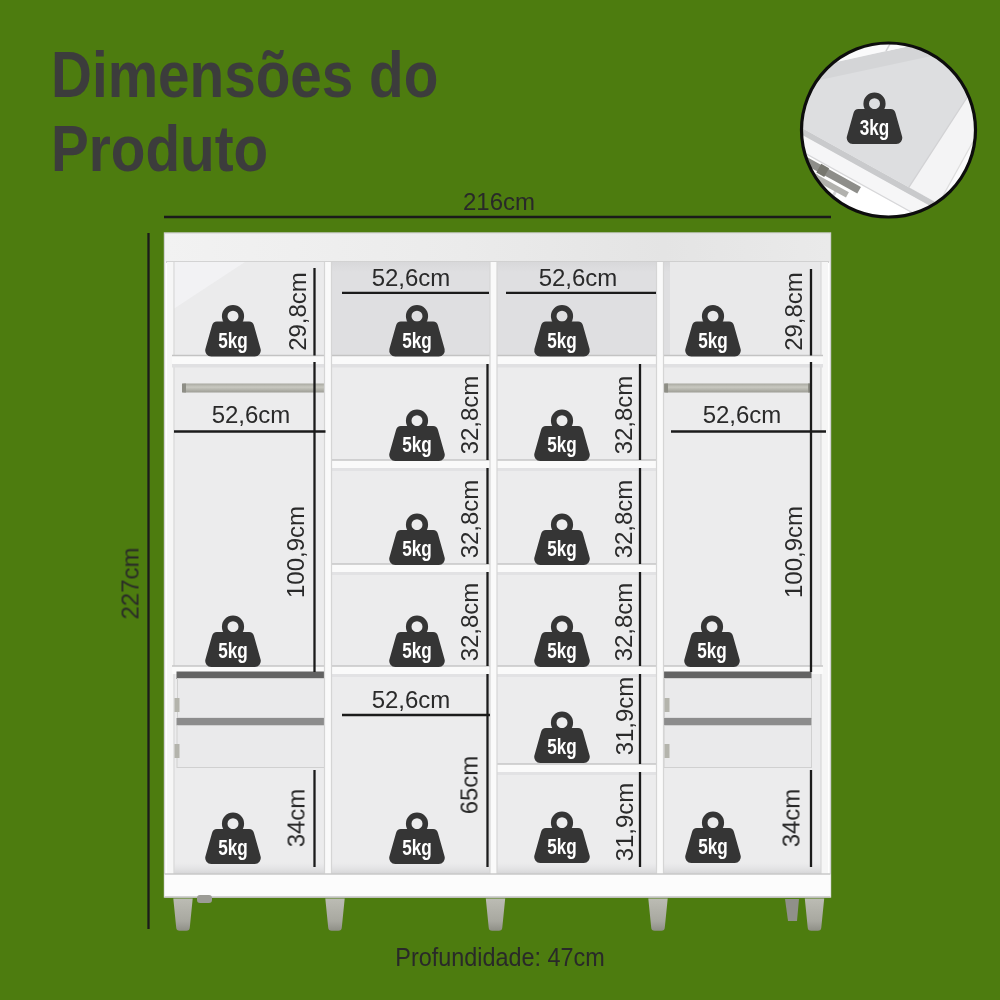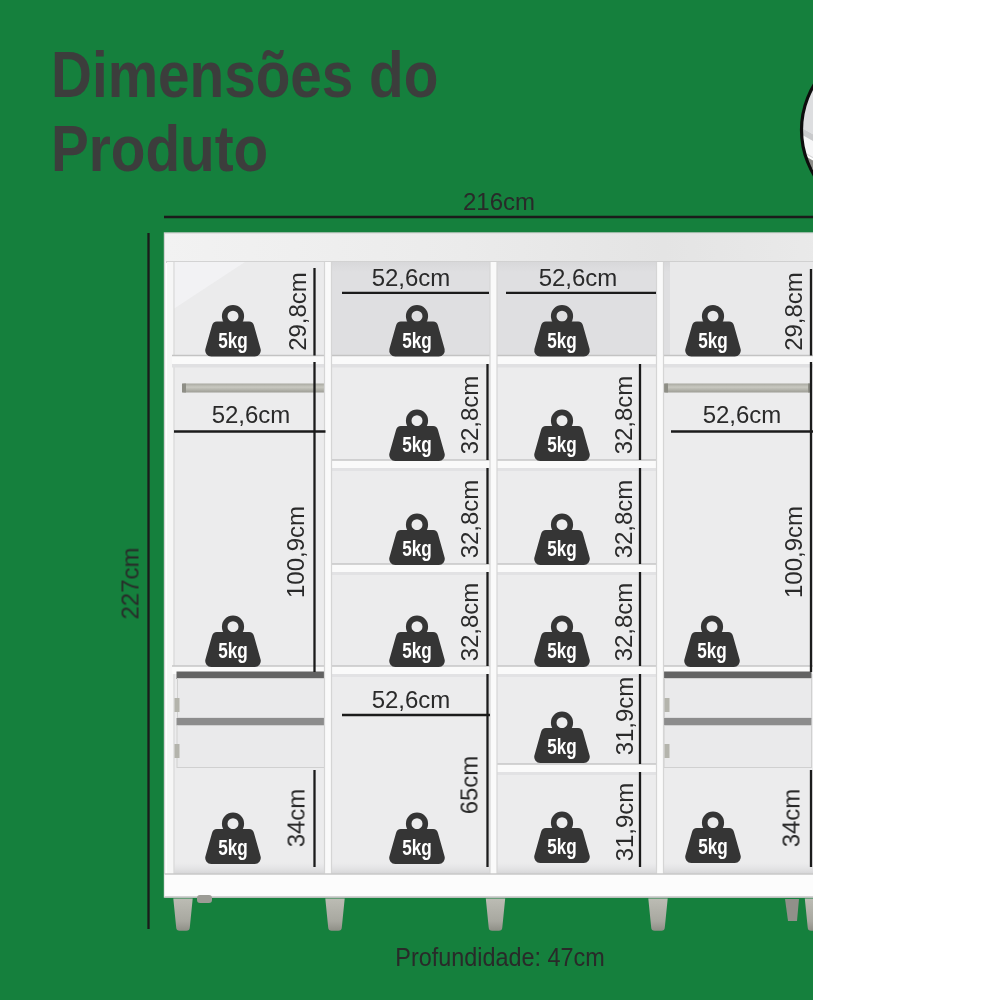--- a/index.html
+++ b/index.html
@@ -1,16 +1,16 @@
 <!DOCTYPE html>
 <html><head>
 <meta charset="utf-8">
 <style>
   html,body{margin:0;padding:0;background:#ffffff;}
-  .page{position:relative;width:813px;height:1000px;background:#15803d;overflow:hidden;
+  .page{position:relative;width:1000px;height:1000px;background:#4d7c0f;overflow:hidden;
         font-family:"Liberation Sans", sans-serif;}
   svg{position:absolute;left:0;top:0;}
   text{font-family:"Liberation Sans", sans-serif;}
 </style>
 </head>
 <body>
 <div class="page">
 <svg width="1000" height="1000" viewBox="0 0 1000 1000">
 <defs>
 

